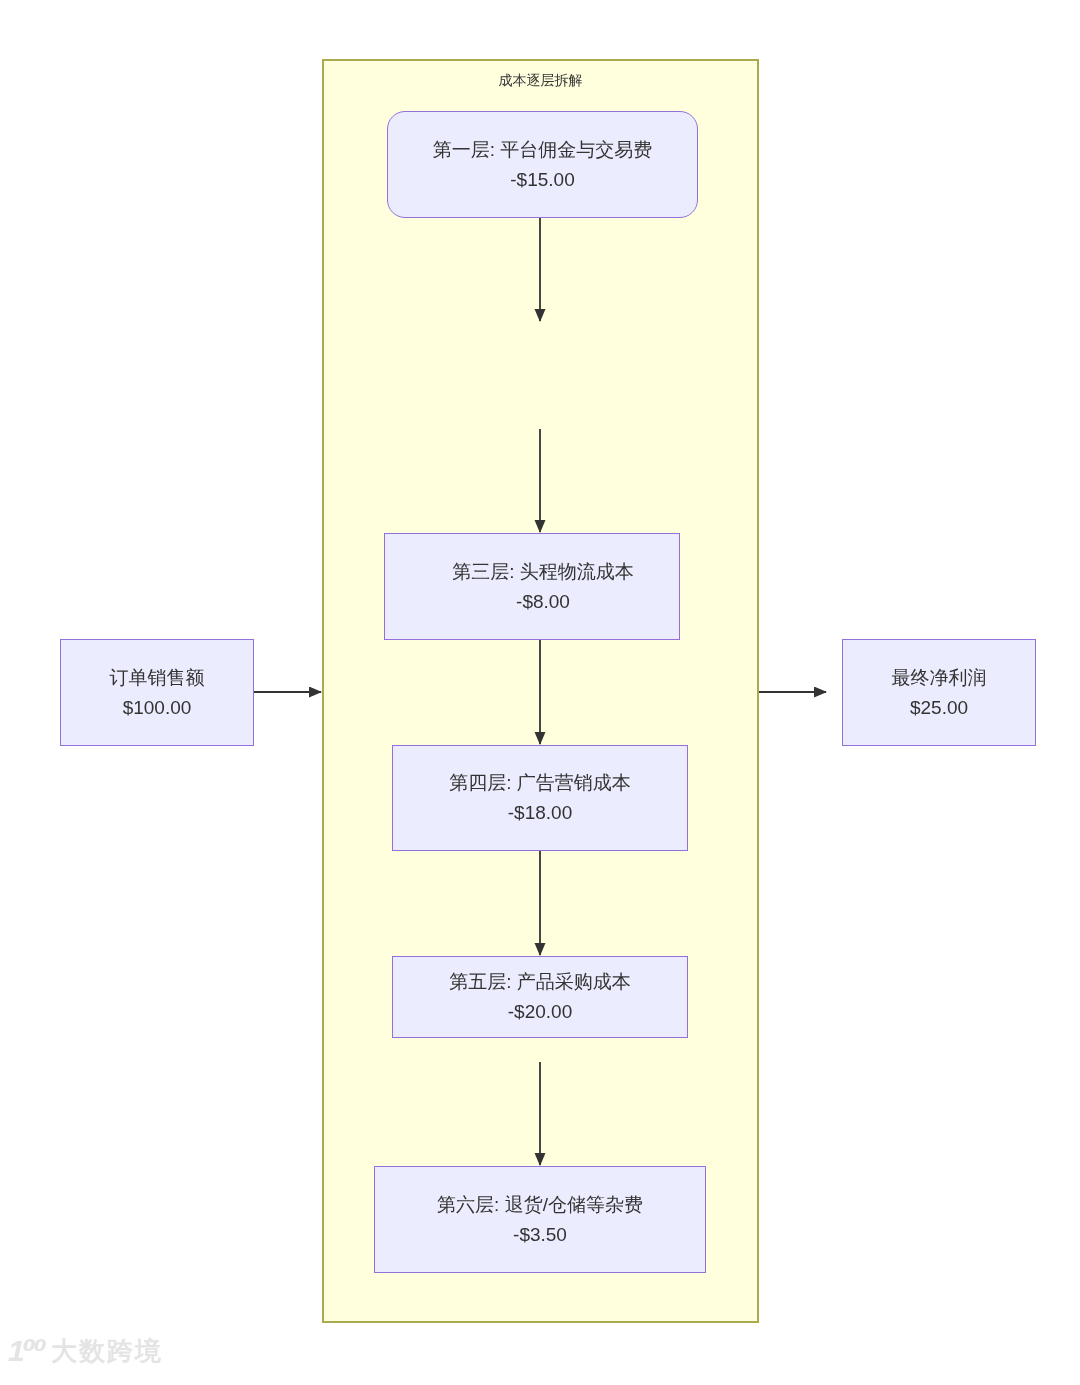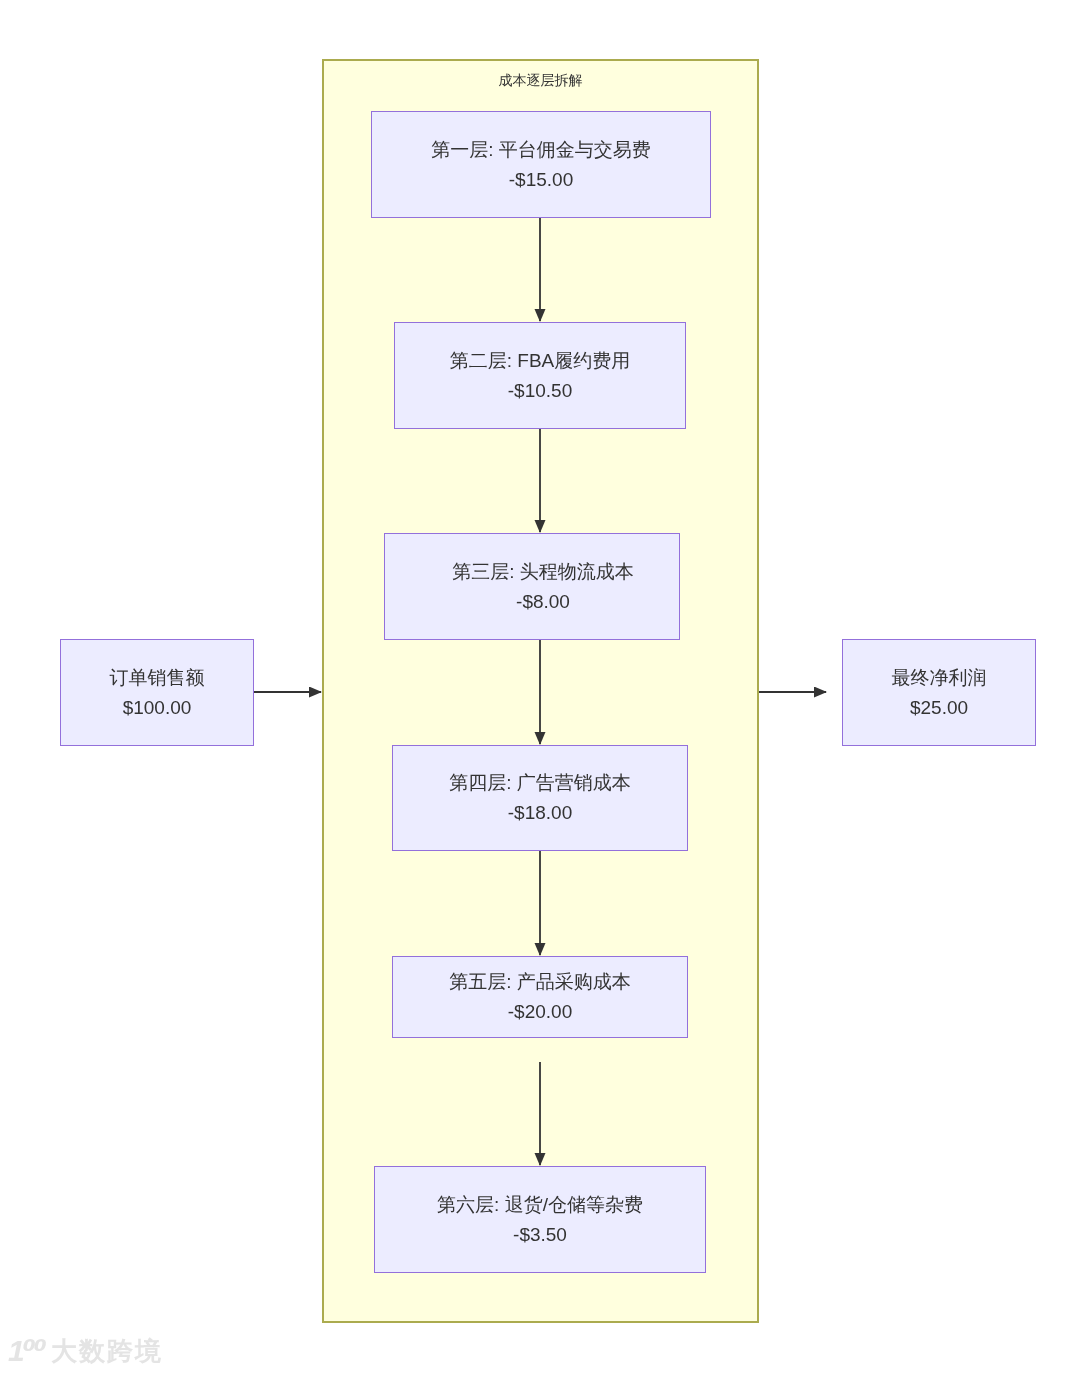--- a/index.html
+++ b/index.html
@@ -38,21 +38,21 @@
     display: flex;
     flex-direction: column;
     align-items: center;
     justify-content: center;
     text-align: center;
     font-size: 19px;
     line-height: 30px;
   }
   .node .label, .node .value { white-space: nowrap; }
 
-  .n-layer1 { left: 371px; top: 111px;  width: 340px; height: 107px; }
+  .n-layer1 { left: 387px; top: 111px;  width: 311px; height: 107px; border-radius: 18px; }
   .n-layer2 { left: 394px; top: 322px;  width: 292px; height: 107px; }
   .n-layer3 { left: 384px; top: 533px;  width: 296px; height: 107px; padding-left: 22px; }
   .n-layer4 { left: 392px; top: 745px;  width: 296px; height: 106px; }
   .n-layer5 { left: 392px; top: 956px;  width: 296px; height: 82px; }
   .n-layer6 { left: 374px; top: 1166px; width: 332px; height: 107px; }
   .n-source { left: 60px;  top: 639px;  width: 194px; height: 107px; }
   .n-result { left: 827px; top: 639px;  width: 194px; height: 107px; margin-left: 15px; }
 
   svg.edges { position: absolute; left: 0; top: 0; width: 1080px; height: 1385px; pointer-events: none; }
   svg.edges line { stroke: #333333; stroke-width: 1.8; }
@@ -107,24 +107,20 @@
 
   <div class="node n-source">
     <div class="label">订单销售额</div>
     <div class="value">$100.00</div>
   </div>
 
   <div class="node n-layer1">
     <div class="label">第一层: 平台佣金与交易费</div>
     <div class="value">-$15.00</div>
   </div>
-  <div class="node n-layer2">
-    <div class="label">第二层: FBA履约费用</div>
-    <div class="value">-$10.50</div>
-  </div>
   <div class="node n-layer3">
     <div class="label">第三层: 头程物流成本</div>
     <div class="value">-$8.00</div>
   </div>
   <div class="node n-layer4">
     <div class="label">第四层: 广告营销成本</div>
     <div class="value">-$18.00</div>
   </div>
   <div class="node n-layer5">
     <div class="label">第五层: 产品采购成本</div>

